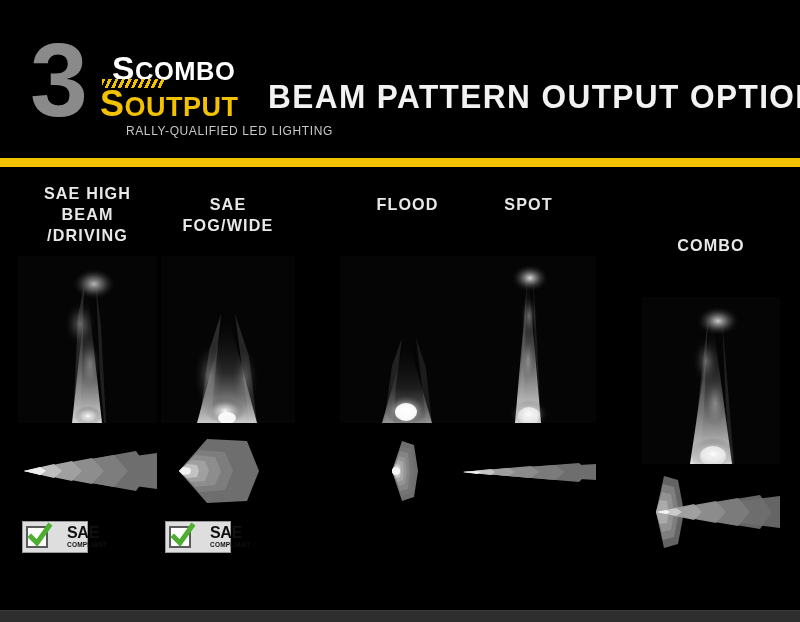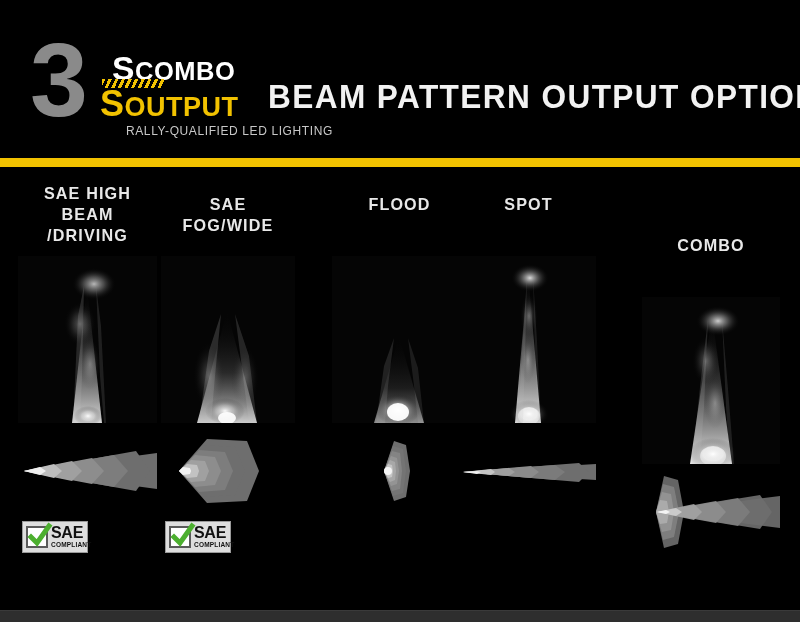--- a/index.html
+++ b/index.html
@@ -176,21 +176,21 @@
   .sae-check-box {
     width: 22px; height: 22px;
     border: 2px solid #5a5a5a;
     background: #ffffff;
     box-sizing: border-box;
     position: relative;
     flex: none;
   }
   .sae-check-box svg { position: absolute; left: -4px; top: -7px; }
   .sae-text {
-    margin-left: 3px;
+    margin-left: 19px;
     line-height: 1;
   }
   .sae-text .sae-main {
     display: block;
     font-family: "Liberation Sans", sans-serif;
     font-weight: bold;
     font-size: 16px;
     color: #111111;
     letter-spacing: -0.3px;
   }
@@ -330,21 +330,21 @@
             <path d="M7 16 L13 22 L25 5" stroke="#4caf2f" stroke-width="5" fill="none" stroke-linecap="square"></path>
           </svg>
         </span>
         <span class="sae-text">
           <span class="sae-main">SAE</span>
           <span class="sae-sub">COMPLIANT</span>
         </span>
       </div>
     </div>
 
-    <div class="col" style="left:332px;width:135px;">
+    <div class="col" style="left:340px;width:135px;">
       <div class="col-label" style="top:27px;">
         <span>FLOOD</span>
       </div>
 
       <div class="photo">
         <svg viewBox="0 0 135 167" preserveAspectRatio="none" width="135" height="167">
           <defs>
             <radialGradient id="g3a" cx="50%" cy="50%" r="50%">
               <stop offset="0%" stop-color="#ffffff" stop-opacity="1"></stop>
               <stop offset="40%" stop-color="#d8d8d8" stop-opacity="0.5"></stop>

